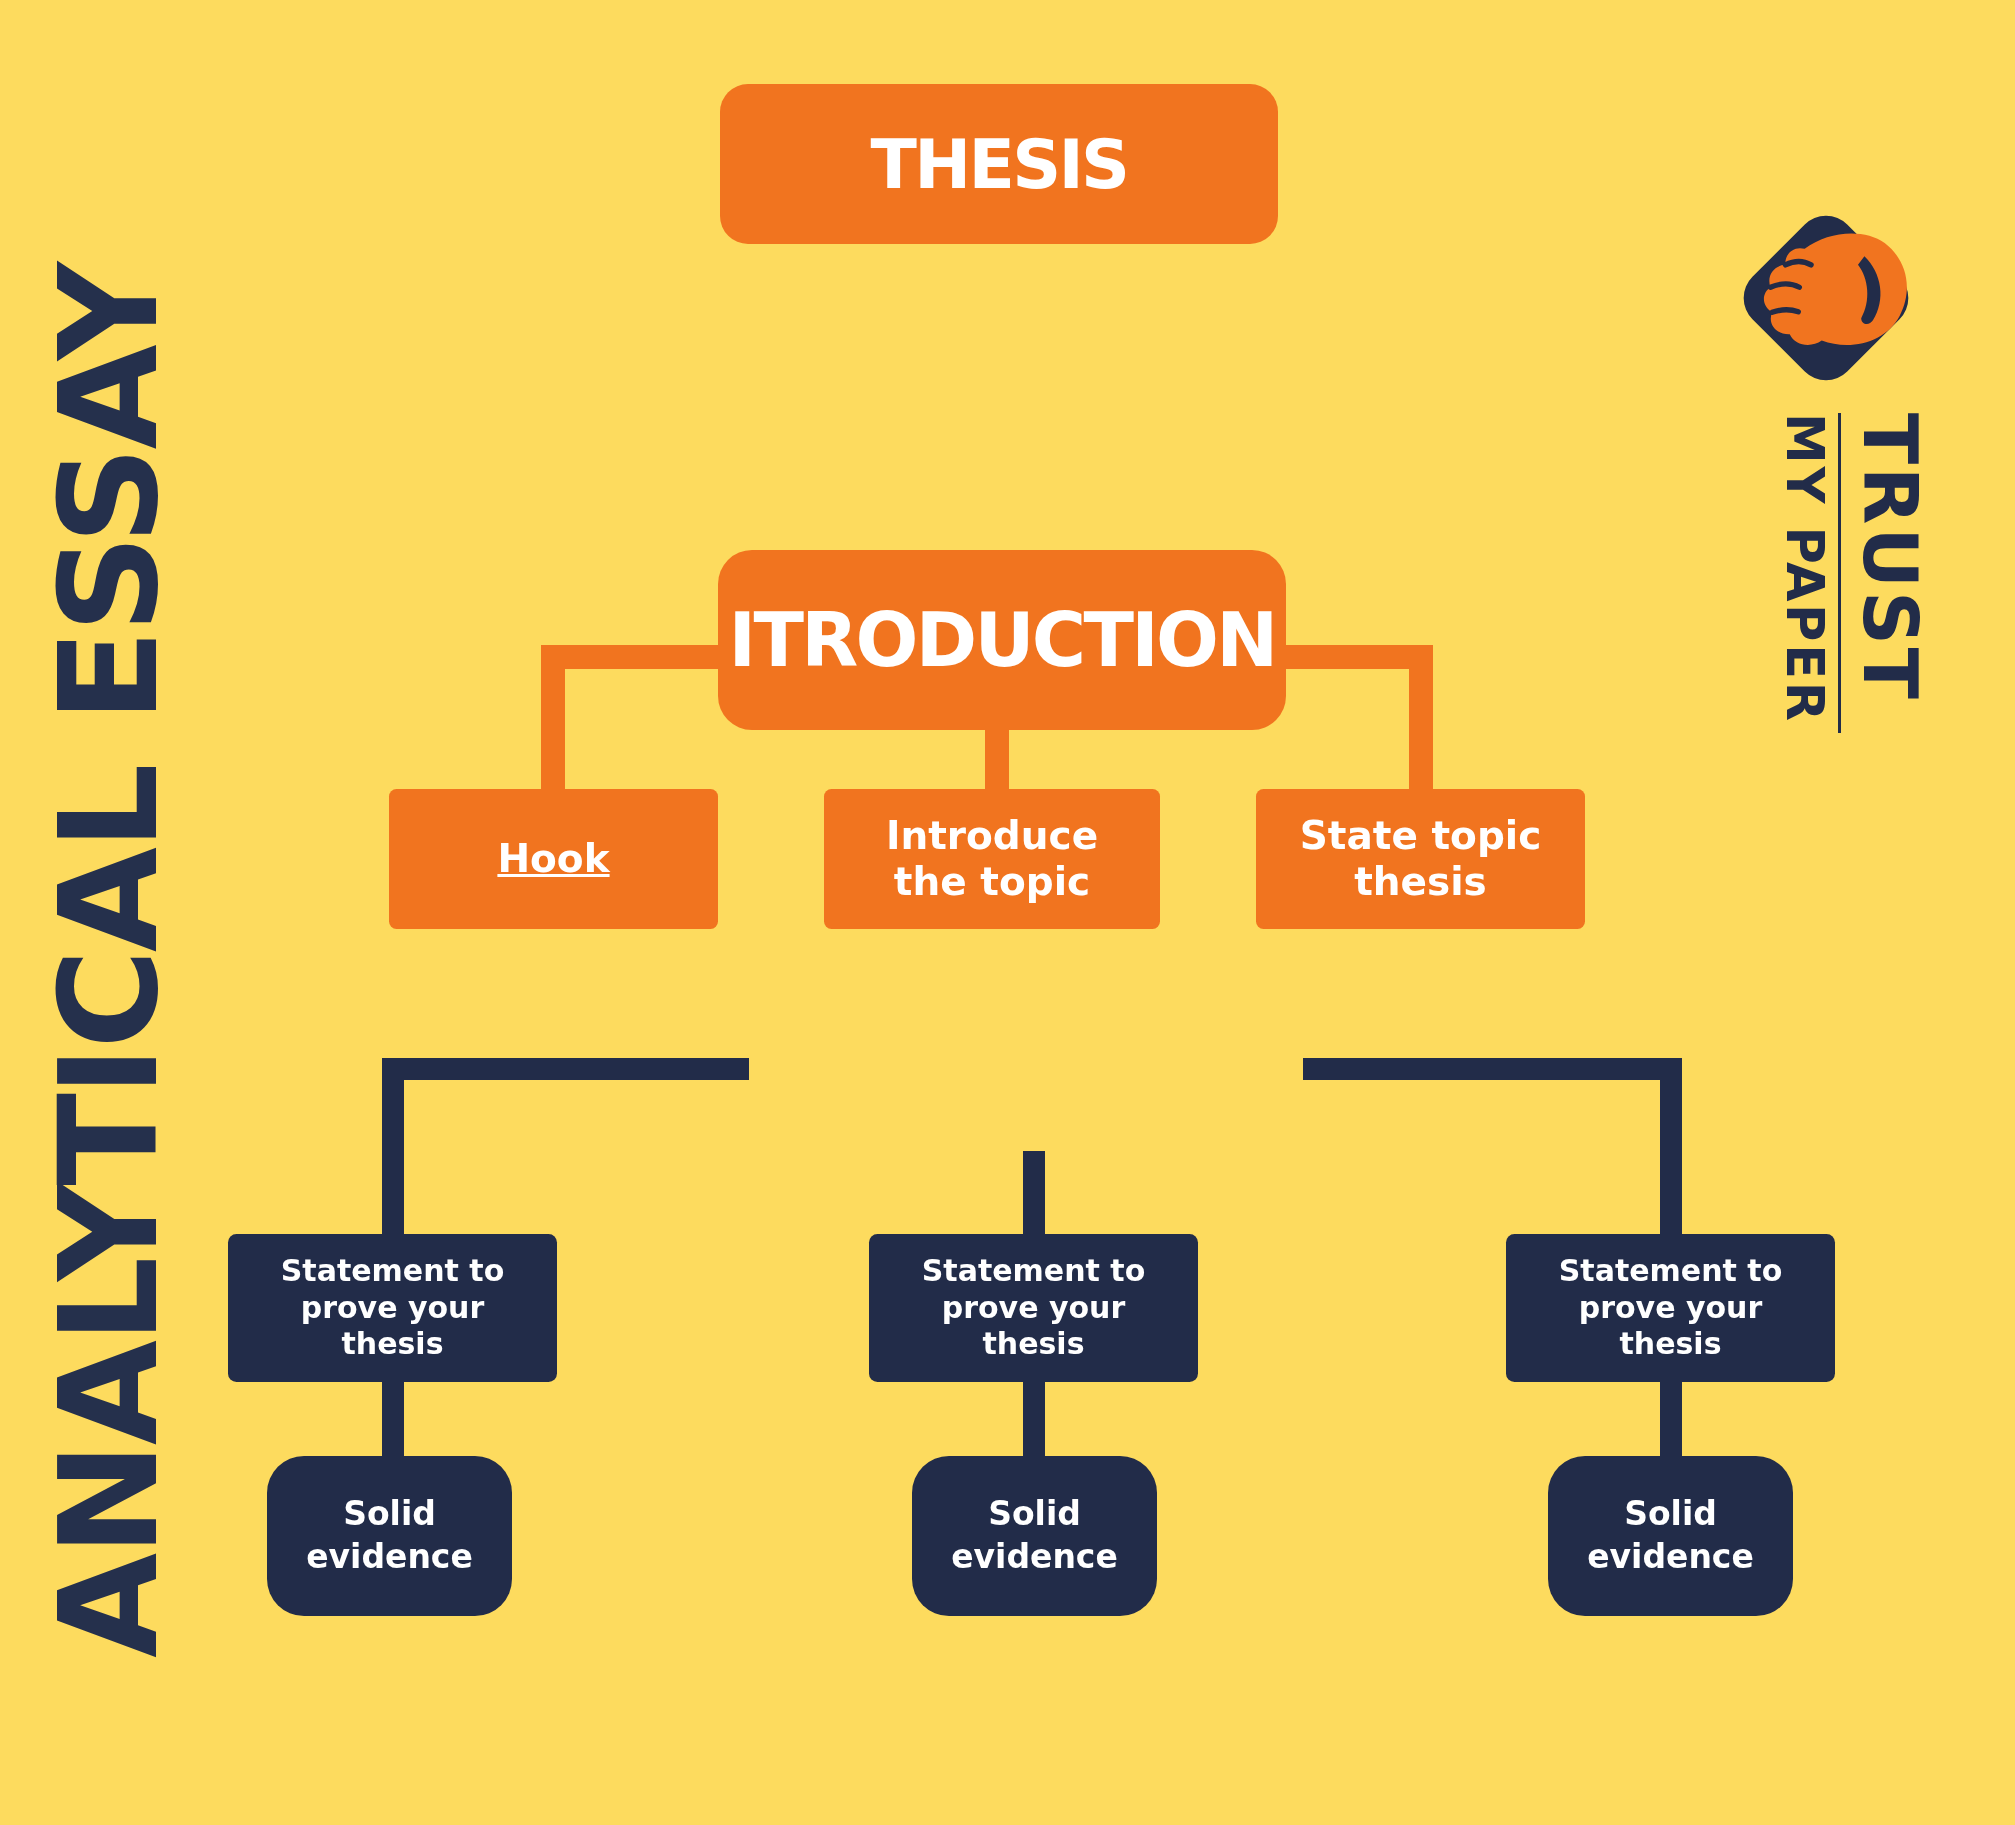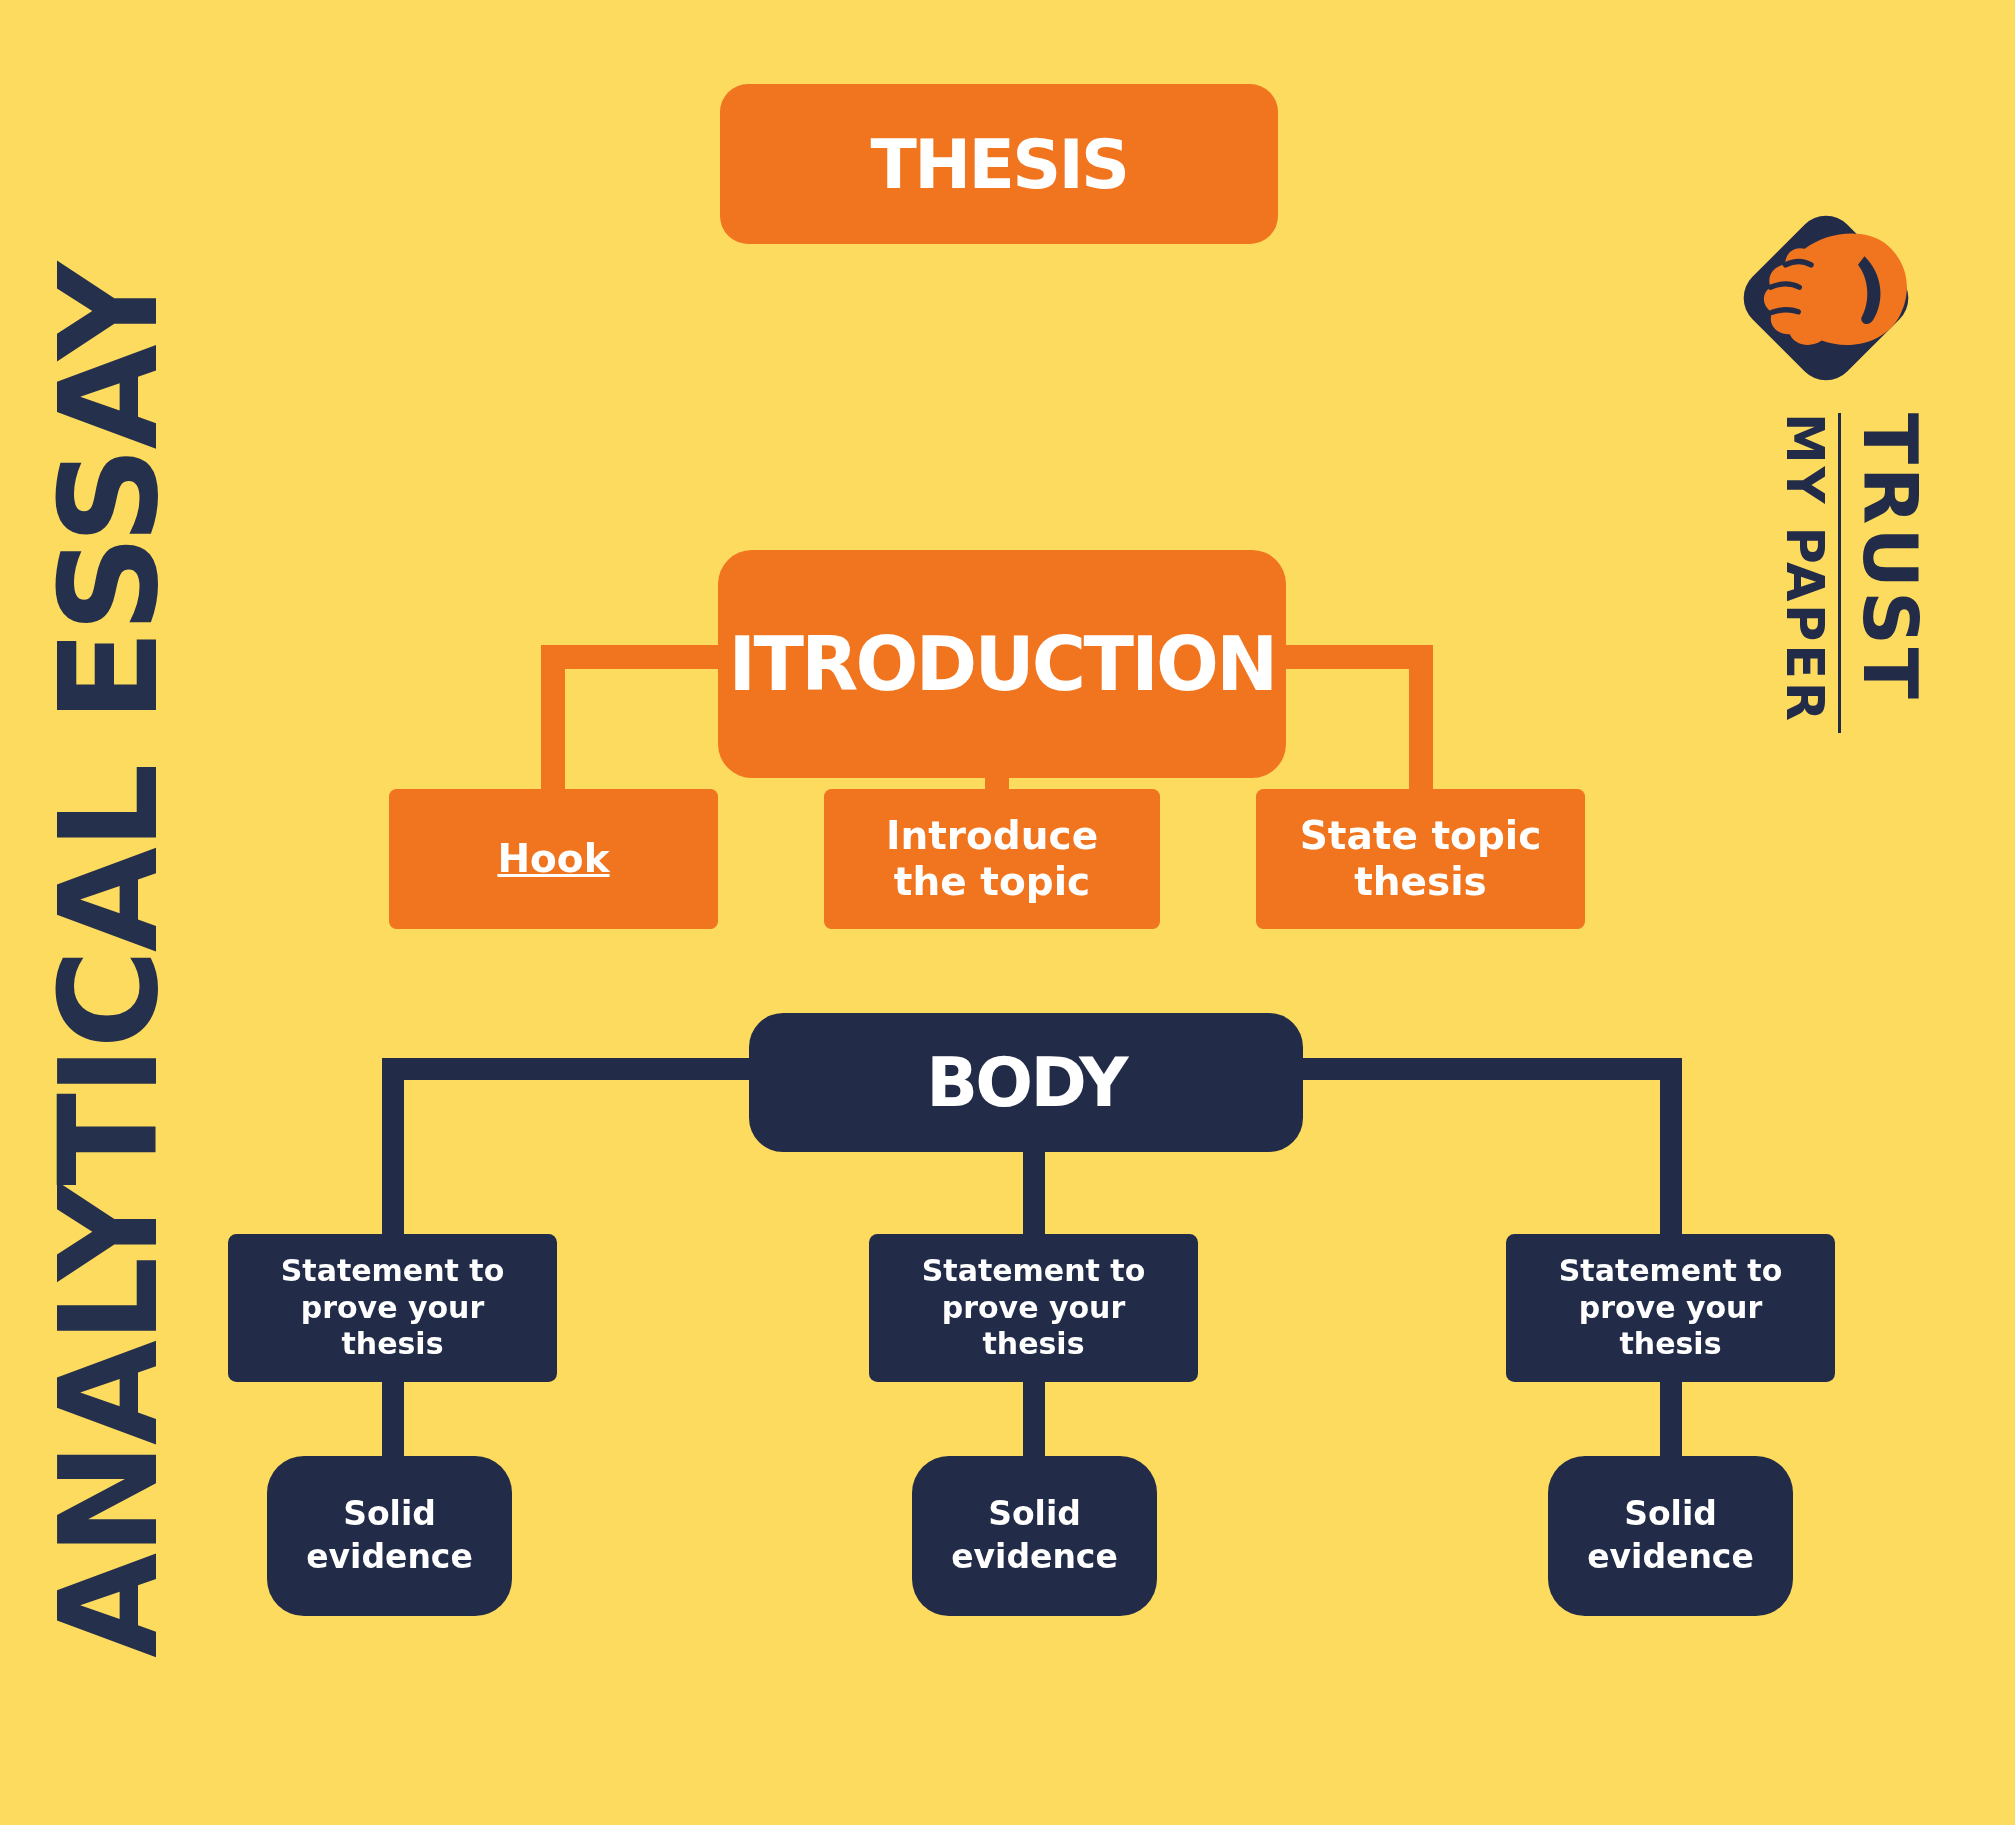--- a/index.html
+++ b/index.html
@@ -55,35 +55,34 @@
     <path stroke="#222C49" stroke-width="10" fill="none" stroke-linecap="round" d="M 76,158 C 95,150 115,150 130,158"></path>
     <path stroke="#222C49" stroke-width="10" fill="none" stroke-linecap="round" d="M 79,205 C 96,199 114,199 128,204"></path>
   </svg>
   <div id="brand-text">
     <div id="brand-line1">TRUST</div>
     <div id="brand-divider"></div>
     <div id="brand-line2">MY PAPER</div>
   </div>
 
   <div class="box orange big-title" style="left:720px;top:84px;width:558px;height:160px;border-radius:28px;font-size:68px;">THESIS</div>
-  <div class="box orange big-title" style="left:718px;top:550px;width:568px;height:228px;border-radius:34px;font-size:74px;">ITRODUCTION</div>
+  <div class="box orange big-title" style="left:718px;top:550px;width:568px;height:180px;border-radius:34px;font-size:74px;">ITRODUCTION</div>
 
   <div class="conn orange" style="left:541px;top:645px;width:181px;height:23.5px;"></div>
   <div class="conn orange" style="left:541px;top:645px;width:23.5px;height:147px;"></div>
   <div class="conn orange" style="left:985px;top:729px;width:23.5px;height:62px;"></div>
   <div class="conn orange" style="left:1284px;top:645px;width:149px;height:23.5px;"></div>
   <div class="conn orange" style="left:1409px;top:645px;width:23.5px;height:147px;"></div>
 
   <div class="box orange" style="left:389px;top:789px;width:329px;height:140px;border-radius:7.5px;font-size:39px;line-height:1.18;text-decoration:underline;">Hook</div>
   <div class="box orange" style="left:824px;top:789px;width:336px;height:140px;border-radius:7.5px;font-size:39px;line-height:1.18;text-align:center;">Introduce
 the topic</div>
   <div class="box orange" style="left:1256px;top:789px;width:329px;height:140px;border-radius:7.5px;font-size:39px;line-height:1.18;">State topic
 thesis</div>
 
-  <div class="box navy big-title" style="left:749px;top:1013px;width:554px;height:139px;border-radius:34px;font-size:68px;">BODY</div>
 
   <div class="conn navy" style="left:382px;top:1058px;width:367px;height:22.4px;"></div>
   <div class="conn navy" style="left:382px;top:1058px;width:22.4px;height:176px;"></div>
   <div class="conn navy" style="left:1023px;top:1151px;width:22.4px;height:83px;"></div>
   <div class="conn navy" style="left:1303px;top:1058px;width:379px;height:22.4px;"></div>
   <div class="conn navy" style="left:1660px;top:1058px;width:22.4px;height:176px;"></div>
 
   <div class="box navy" style="left:228px;top:1234px;width:329px;height:148px;border-radius:8.5px;font-size:30px;line-height:1.22;">Statement to
 prove your
 thesis</div>

